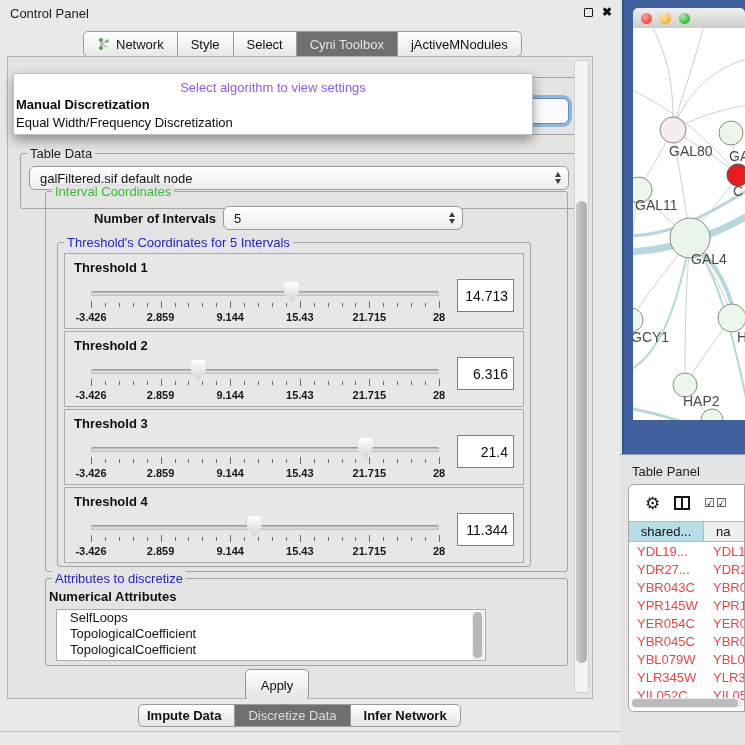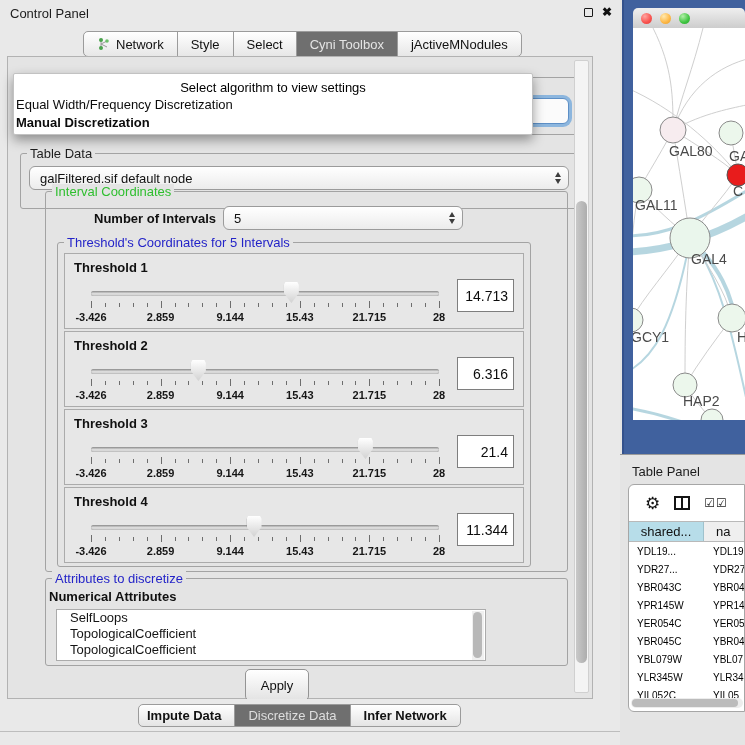--- a/index.html
+++ b/index.html
@@ -37,21 +37,21 @@
   .gtitle.blue { color:#2424c8; }
   .gtitle.dark { color:#1e1e1e; }
 
   .algo-group { left:12px; top:20px; width:558px; height:58px; }
   .algo-combo { position:absolute; left:8px; top:20px; width:540px; height:26px; background:#fbfbfb;
                 border:1px solid #5d8fc6; border-radius:6px; box-shadow:0 0 0 3px #8cb6de; }
 
   
   .popup { position:absolute; left:5px; top:16px; width:520px; height:62px; background:#ffffff;
            border:1px solid #c2c2c2; border-radius:2px; box-shadow:0 5px 12px rgba(0,0,0,0.38); z-index:40; }
-  .popup-hint { text-align:center; padding-top:6px; font-size:13px; color:#000000; height:22px; }
+  .popup-hint { text-align:center; padding-top:6px; font-size:13px; color:#8b5cf6; height:22px; }
   .popup-item { font-size:13px; color:#0c0c0c; padding:1px 2px; line-height:16px; white-space:nowrap; }
   .popup-item.sel { font-weight:bold; }
 
   .td-group { left:12px; top:96px; width:558px; height:56px; }
   .combo { background:linear-gradient(#ffffff,#ececec); border:1px solid #9b9b9b; border-radius:6px;
            display:flex; align-items:center; padding:0 10px; font-size:13px; color:#111; position:relative; }
   .td-combo { position:absolute; left:8px; top:12px; width:540px; height:24px; }
   .arrows { position:absolute; right:7px; top:50%; transform:translateY(-50%); display:flex; flex-direction:column; gap:2px; }
   .arr-up { width:0; height:0; border-left:3.5px solid transparent; border-right:3.5px solid transparent; border-bottom:5px solid #3d3d3d; }
   .arr-dn { width:0; height:0; border-left:3.5px solid transparent; border-right:3.5px solid transparent; border-top:5px solid #3d3d3d; }
@@ -118,21 +118,21 @@
             border:1px solid #a6a6a6; border-radius:6px 0 0 6px; overflow:hidden; }
   .tp-toolbar { position:relative; height:36px; display:flex; align-items:center; gap:14px; padding-left:16px; }
   .gear-ic { font-size:17px; color:#141414; line-height:17px; }
   .split-ic { width:16px; height:14px; border:2px solid #141414; display:flex; }
   .split-ic .cell { flex:1; }
   .split-ic .cell + .cell { border-left:2px solid #141414; }
   .checks { font-size:12px; color:#222; letter-spacing:1px; }
   .tp-header { display:flex; height:21px; border-top:1px solid #b9b9b9; border-bottom:1px solid #b9b9b9; font-size:13px; color:#111; }
   .hc1 { width:75px; background:#b7dde9; border-right:1px solid #9fc2cd; display:flex; align-items:center; justify-content:center; }
   .hc2 { flex:1; background:#efefef; display:flex; align-items:center; padding-left:12px; overflow:hidden; }
-  .tp-rows { font-size:10px; color:#000000; }
+  .tp-rows { font-size:13px; color:#ef4444; }
   .trow { display:flex; height:18px; align-items:center; }
   .tc1 { width:75px; padding-left:8px; white-space:nowrap; overflow:hidden; }
   .tc2 { flex:1; padding-left:9px; white-space:nowrap; overflow:hidden; }
   .tp-hscroll { position:absolute; left:2px; bottom:3px; width:112px; height:10px; background:#ededed; border-radius:5px; }
   .tp-hthumb { position:absolute; left:1px; top:1px; width:106px; height:8px; background:#bcbcbc; border-radius:4px; }
 </style>
 </head>
 <body>
 
 <div class="page">
@@ -175,22 +175,22 @@
     <div class="cp-body">
 
       <div class="group algo-group">
         <span class="gtitle dark">Discretization Algorithm</span>
         <div class="algo-combo"></div>
       </div>
 
       <div class="popup">
         <div class="popup-hint">Select algorithm to view settings</div>
         <div id="popup-items">
+            <div class="popup-item sel">Manual Discretization</div>
             <div class="popup-item">Equal Width/Frequency Discretization</div>
-            <div class="popup-item sel">Manual Discretization</div>
           </div>
       </div>
 
       <div class="group td-group">
         <span class="gtitle dark">Table Data</span>
         <div class="combo td-combo">
           <span>galFiltered.sif default node</span>
           <span class="arrows">
               <span class="arr-up"></span>
               <span class="arr-dn"></span>

